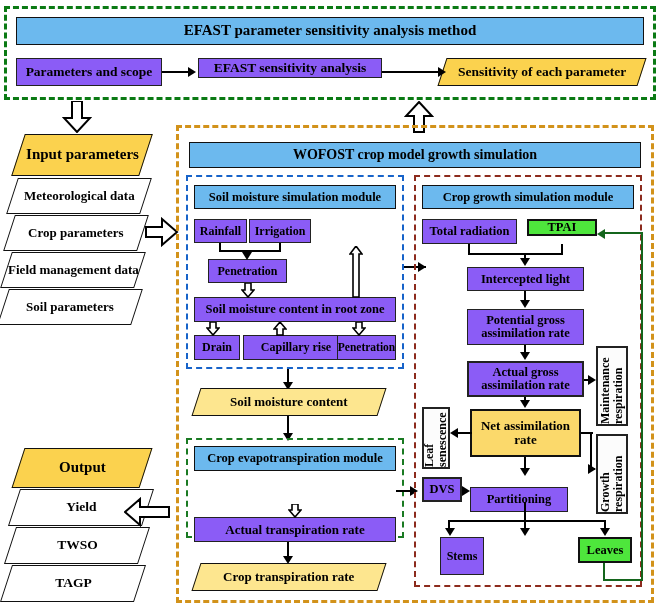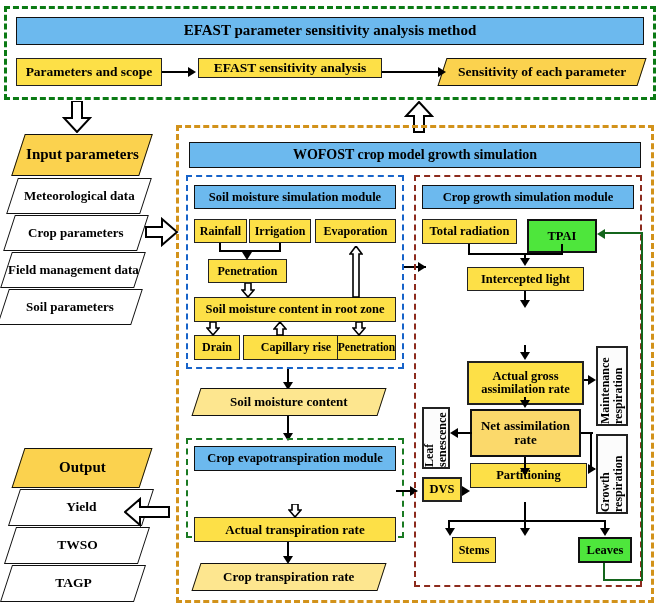--- a/index.html
+++ b/index.html
@@ -3,21 +3,21 @@
 <meta charset="utf-8">
 <style>
   html,body{margin:0;padding:0;background:#ffffff;}
   body{width:660px;height:608px;position:relative;
        font-family:"Liberation Serif","DejaVu Serif",serif;
        color:#000;overflow:hidden;}
   .root{position:absolute;left:0;top:0;width:660px;height:608px;}
 
   
   .bx{position:absolute;box-sizing:border-box;border:1.6px solid #222;
-      background:#fde047;display:flex;align-items:center;justify-content:center;
+      background:#8b5cf6;display:flex;align-items:center;justify-content:center;
       text-align:center;line-height:1.04;font-weight:700;}
   .blue{background:#6cb9ee;border:1.6px solid #111;}
   .green{background:#4ee63c;border:2px solid #111;}
   .yellowbx{background:#fbd96b;border:2px solid #111;}
   .thick{border-width:2.2px;}
 
   
   .para{position:absolute;box-sizing:border-box;
         display:flex;align-items:center;justify-content:center;text-align:center;
         font-weight:700;line-height:1.05;
@@ -135,21 +135,20 @@
   <div class="frame f-orange" style="left:176px;top:125px;width:478px;height:478px;"></div>
 
   <div class="bx blue" style="left:189px;top:142px;width:452px;height:26px;font-size:14px;">WOFOST crop model growth simulation</div>
 
   <div class="frame f-blue" style="left:186px;top:175px;width:218px;height:194px;"></div>
 
   <div class="bx blue" style="left:194px;top:185px;width:202px;height:24px;font-size:12.5px;">Soil moisture simulation module</div>
 
   <div class="bx" style="left:194px;top:219px;width:53px;height:24px;font-size:12px;">Rainfall</div>
   <div class="bx" style="left:249px;top:219px;width:62px;height:24px;font-size:12px;">Irrigation</div>
-  <div class="bx" style="left:315px;top:219px;width:81px;height:24px;font-size:12px;">Evaporation</div>
 
   <div class="bx" style="left:208px;top:259px;width:79px;height:24px;font-size:12px;">Penetration</div>
 
   <div class="bx" style="left:194px;top:297px;width:202px;height:25px;font-size:12.5px;">Soil moisture content in root zone</div>
 
   <div class="bx" style="left:194px;top:335px;width:46px;height:25px;font-size:12px;">Drain</div>
   <div class="bx" style="left:243px;top:335px;width:106px;height:25px;font-size:12px;">Capillary rise</div>
   <div class="bx" style="left:337px;top:335px;width:59px;height:25px;font-size:11.5px;">Penetration</div>
 
   <div class="ln vl" style="left:219px;top:243px;height:9px;"></div>
@@ -220,45 +219,46 @@
   </div>
 
   <div class="ln hl" style="left:396px;top:490px;width:20px;"></div>
   <div class="ahd ahd-r" style="left:410px;top:485.5px;"></div>
 
   <div class="frame f-maroon" style="left:414px;top:175px;width:228px;height:412px;"></div>
 
   <div class="bx blue" style="left:422px;top:185px;width:212px;height:24px;font-size:12.5px;">Crop growth simulation module</div>
 
   <div class="bx" style="left:422px;top:219px;width:95px;height:25px;font-size:12.5px;">Total radiation</div>
-  <div class="bx green" style="left:527px;top:219px;width:70px;height:34px;font-size:12.5px;">TPAI</div>
+  <div class="bx green" style="left:527px;top:219px;width:70px;height:17px;font-size:12.5px;">TPAI</div>
 
   <div class="bx" style="left:467px;top:267px;width:117px;height:24px;font-size:12.5px;">Intercepted light</div>
 
-
-  <div class="bx thick" style="left:467px;top:361px;width:117px;height:44px;font-size:12.5px;">Actual gross assimilation rate</div>
+  <div class="bx" style="left:467px;top:309px;width:117px;height:36px;font-size:12.5px;">Potential gross assimilation rate</div>
+
+  <div class="bx thick" style="left:467px;top:361px;width:117px;height:36px;font-size:12.5px;">Actual gross assimilation rate</div>
 
   <div class="bx yellowbx" style="left:470px;top:409px;width:111px;height:48px;font-size:13px;">Net assimilation rate</div>
 
   <div class="vtext-wrap" style="left:422px;top:407px;width:28px;height:62px;font-size:12px;">
     <span class="vtext">Leaf senescence</span>
   </div>
 
   <div class="vtext-wrap" style="left:596px;top:346px;width:32px;height:80px;font-size:12px;">
     <span class="vtext">Maintenance respiration</span>
   </div>
 
   <div class="vtext-wrap" style="left:596px;top:434px;width:32px;height:80px;font-size:12px;">
     <span class="vtext">Growth respiration</span>
   </div>
 
   <div class="bx thick" style="left:422px;top:477px;width:40px;height:25px;font-size:12.5px;">DVS</div>
-  <div class="bx" style="left:470px;top:463px;width:117px;height:25px;font-size:12.5px;">Partitioning</div>
-
-  <div class="bx" style="left:452px;top:537px;width:44px;height:26px;font-size:12px;">Stems</div>
+  <div class="bx" style="left:470px;top:487px;width:98px;height:25px;font-size:12.5px;">Partitioning</div>
+
+  <div class="bx" style="left:440px;top:537px;width:44px;height:38px;font-size:12px;">Stems</div>
   <div class="bx green" style="left:578px;top:537px;width:54px;height:26px;font-size:12.5px;">Leaves</div>
 
   <div class="ln vl" style="left:468px;top:244px;height:11px;"></div>
   <div class="ln vl" style="left:561px;top:244px;height:11px;"></div>
   <div class="ln hl" style="left:468px;top:253px;width:95px;"></div>
   <div class="ln vl" style="left:524px;top:253px;height:7px;"></div>
   <div class="ahd ahd-d" style="left:520px;top:258px;"></div>
 
   <div class="ln vl" style="left:524px;top:291px;height:11px;"></div>
   <div class="ahd ahd-d" style="left:520px;top:300px;"></div>

